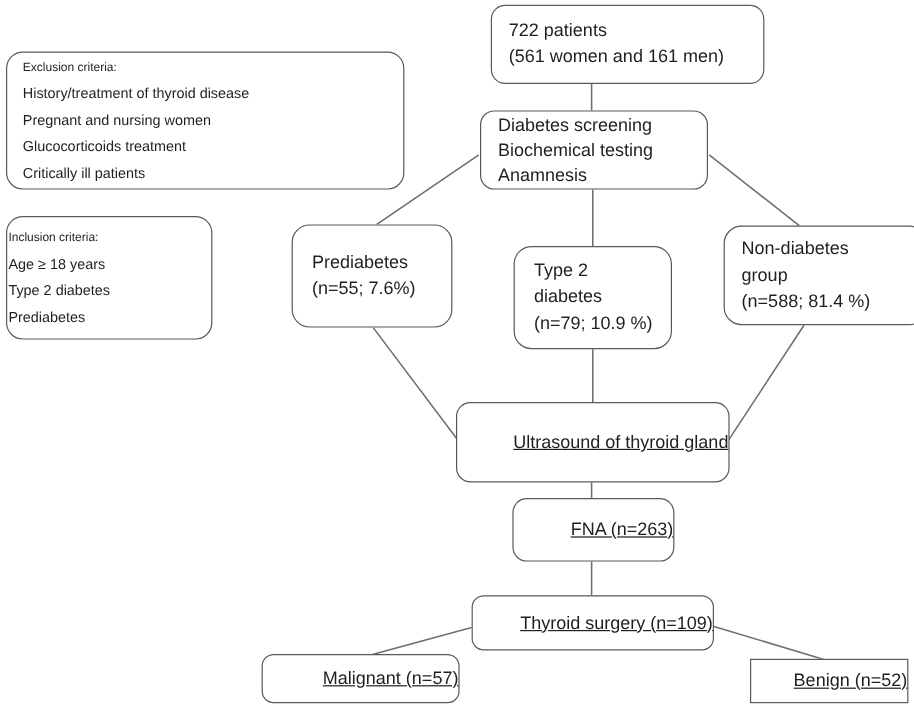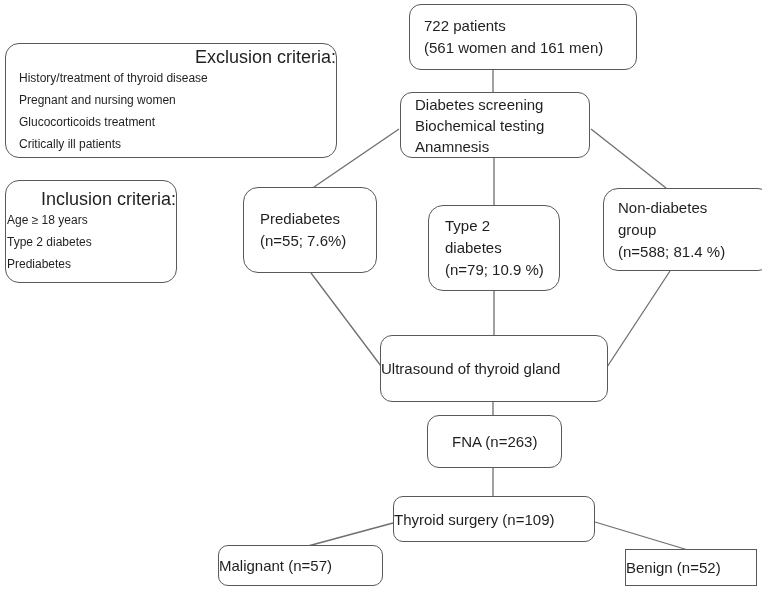--- a/index.html
+++ b/index.html
@@ -31,29 +31,28 @@
     border: 1.5px solid #595959;
     display: flex;
     flex-direction: column;
     justify-content: center;
     z-index: 1;
     font-size: 15px;
     line-height: 21px;
   }
   .node .line { white-space: nowrap; }
   .crit-title {
-    font-size: 18px;
+    font-size: 10px;
     line-height: 20px;
-    text-align: right;
   }
   .crit-item {
     font-size: 12px;
     line-height: 22px;
   }
-  .centered { align-items: flex-start; text-align: center; }
+  .centered { align-items: flex-end; text-align: center; text-decoration: underline; }
 
   
   #patients    { left: 377px; top: 4px;   width: 228px; height: 66px;  border-radius: 12px; padding-left: 14px; line-height: 22px; margin-left: 32px; }
   #exclusion   { left: 5px;   top: 43px;  width: 332px; height: 115px; border-radius: 14px; padding-left: 13px; }
   #inclusion   { left: 5px;   top: 180px; width: 172px; height: 103px; border-radius: 14px; padding-left: 1px; }
   #screening   { left: 400px; top: 92px;  width: 190px; height: 66px;  border-radius: 12px; padding-left: 14px; }
   #prediabetes { left: 243px; top: 187px; width: 134px; height: 86px;  border-radius: 15px; padding-left: 16px; line-height: 22px; }
   #type2       { left: 428px; top: 205px; width: 132px; height: 86px;  border-radius: 15px; padding-left: 16px; line-height: 22px; }
   #nondiabetes { left: 603px; top: 188px; width: 170px; height: 83px;  border-radius: 15px; padding-left: 14px; line-height: 22px; }
   #ultrasound  { left: 380px; top: 335px; width: 228px; height: 67px;  border-radius: 12px; }

